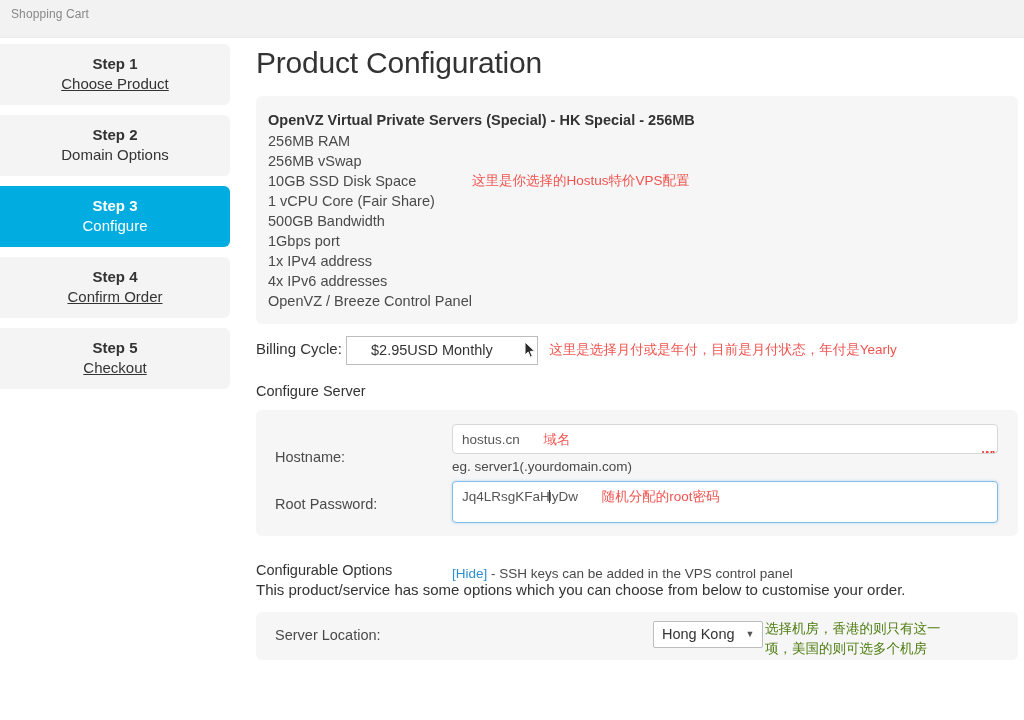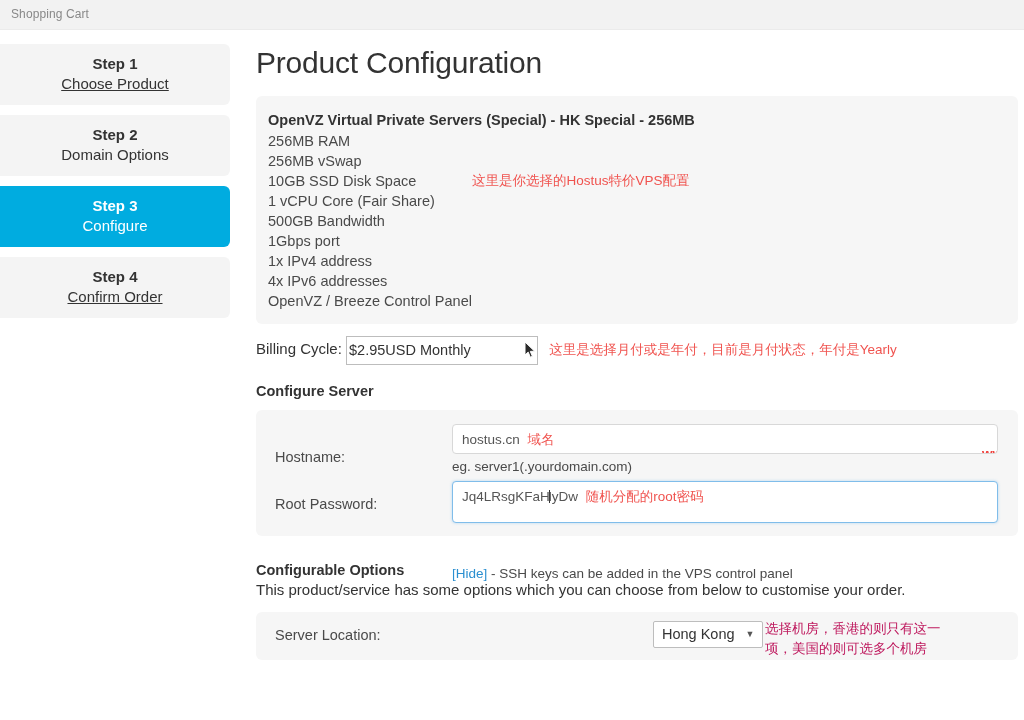--- a/index.html
+++ b/index.html
@@ -9,21 +9,21 @@
     width: 1024px; height: 720px;
     background: #ffffff;
     font-family: "Liberation Sans", sans-serif;
     color: #333333;
     overflow: hidden;
   }
 
   
   #topbar {
     position: absolute; left: 0; top: 0;
-    width: 1024px; height: 30px;
+    width: 1024px; height: 38px;
     background: #f2f2f2;
     border-bottom: 1px solid #ebebeb;
   }
   #topbar .title {
     position: absolute; left: 11px; top: 7px;
     font-size: 12px; color: #888888;
     letter-spacing: .1px;
   }
 
   
@@ -116,41 +116,41 @@
     margin-top: 12px;
     font-size: 15px;
     color: #333333;
     line-height: 22px;
     white-space: nowrap;
   }
   #billing-select {
     display: inline-block;
     border: 1px solid #bdbdbd;
     background: #ffffff;
-    padding: 2px 6px 3px 2px;
+    padding: 2px 6px 3px 24px;
     font-size: 14.5px;
     font-family: "Liberation Sans", sans-serif;
     color: #333333;
     vertical-align: -1px;
     min-width: 192px;
     cursor: pointer;
     position: relative;
   }
   #cursor-arrow {
     position: absolute;
     left: 178px; top: 5px;
     width: 0; height: 0;
   }
   #cursor-arrow svg { display: block; }
   #billing-note { margin-left: 7px; }
 
   h3.section-h {
     margin: 16px 0 0 0;
     font-size: 14.5px;
-    font-weight: bold;
+    font-weight: normal;
     color: #333333;
     line-height: 20px;
   }
 
   
   #configure-panel {
     margin-top: 9px;
     padding: 16px 16px 16px 19px;
     position: relative;
     height: 126px;
@@ -207,21 +207,21 @@
     position: absolute;
     left: 529px;
     top: 20px;
     font-weight: bold;
     font-size: 13.5px;
     color: #f0403c;
   }
   .note-inline-field {
     color: #f0534f;
     font-size: 13.5px;
-    margin-left: 4px;
+    margin-left: 20px;
   }
 
   
   #cfgopts-h { margin-top: 24px; }
   p.cfgopts-lede {
     margin: 0 0 0 0;
     font-size: 15px;
     color: #333333;
     line-height: 20px;
   }
@@ -255,21 +255,21 @@
     margin-left: 7px;
     font-size: 9px;
     color: #555555;
     vertical-align: 2px;
   }
   #location-note {
     position: absolute;
     left: 509px; top: 7px;
     width: 190px;
     font-size: 13.5px;
-    color: #be185d;
+    color: #4d7c0f;
     line-height: 20px;
   }
 </style>
 </head>
 <body>
 
 <div id="topbar">
   <div class="title">Shopping Cart</div>
 </div>
 
@@ -288,20 +288,24 @@
   <div class="step-box active plain">
     <span class="num">Step 3</span>
     <span class="lbl">Configure</span>
   </div>
 
   <div class="step-box">
     <span class="num">Step 4</span>
     <span class="lbl">Confirm Order</span>
   </div>
 
+  <div class="step-box">
+    <span class="num">Step 5</span>
+    <span class="lbl">Checkout</span>
+  </div>
 
 </div>
 
 <div id="main">
 
   <h1 id="page-title">Product Configuration</h1>
 
   <div class="panel" id="product-summary">
     <div class="prod-title">OpenVZ Virtual Private Servers (Special) - HK Special - 256MB</div>
     <div class="spec">256MB RAM</div>

